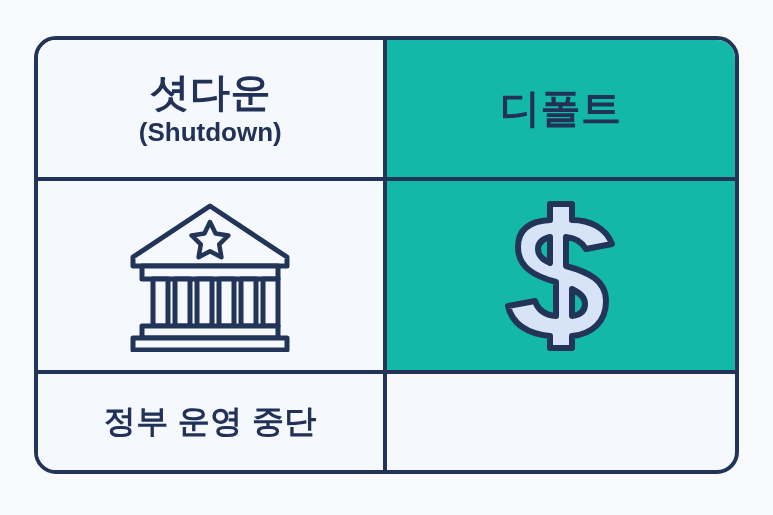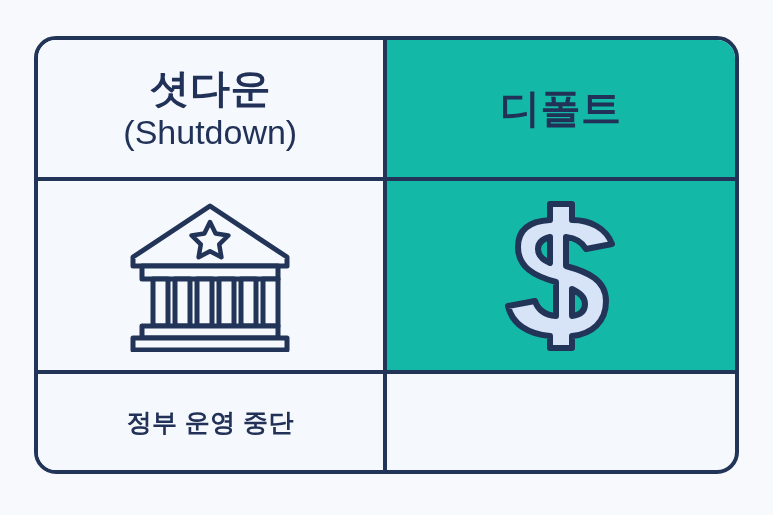--- a/index.html
+++ b/index.html
@@ -61,29 +61,29 @@
     color: #213157;
     padding: 0 10px;
   }
   .head-ko {
     font-size: 40px;
     font-weight: bold;
     letter-spacing: 0.5px;
     display: block;
   }
   .head-en {
-    font-size: 34px;
-    font-weight: normal;
+    font-size: 26px;
+    font-weight: bold;
     display: block;
     margin-top: 4px;
   }
 
   
   .caption {
-    font-size: 25px;
+    font-size: 32px;
     font-weight: bold;
     color: #213157;
     text-align: center;
     letter-spacing: 0.4px;
   }
 
   
   .icon-wrap {
     display: flex;
     align-items: center;

